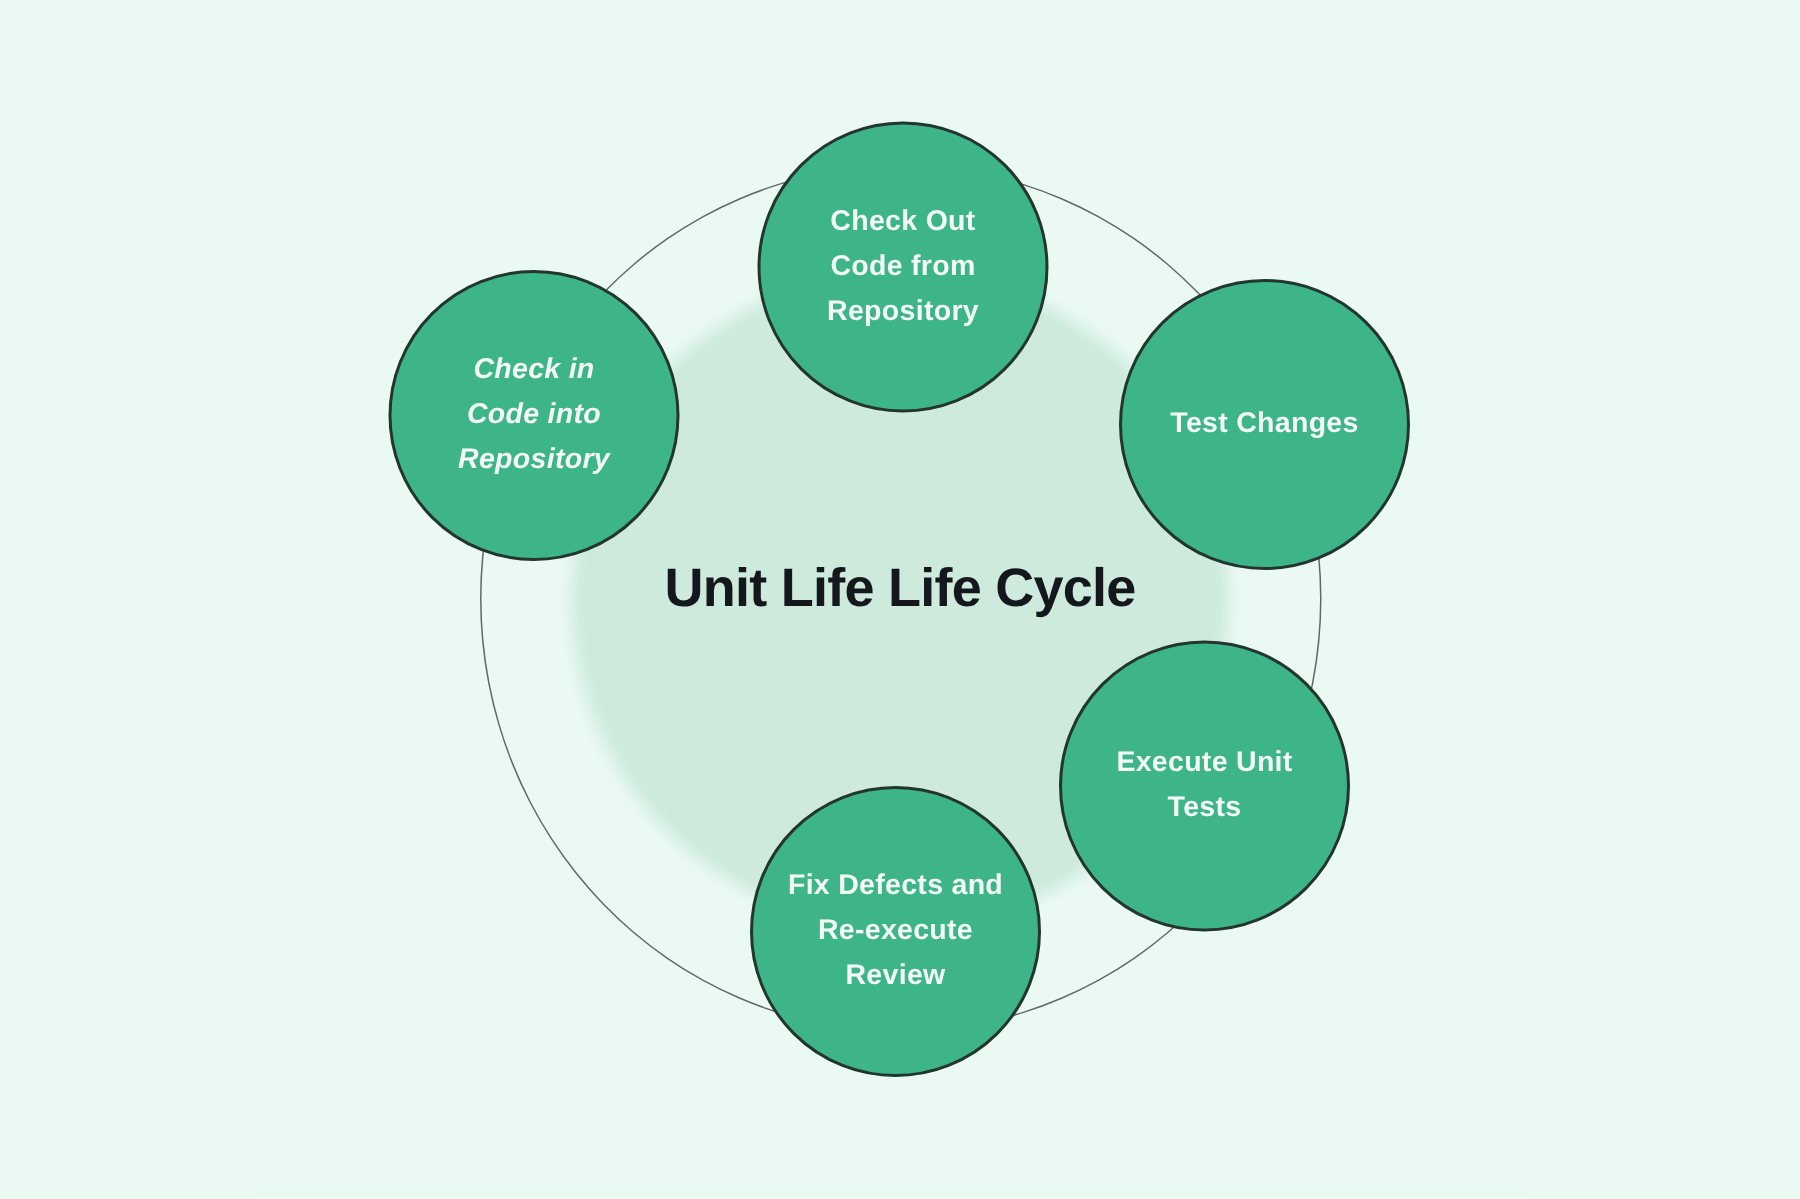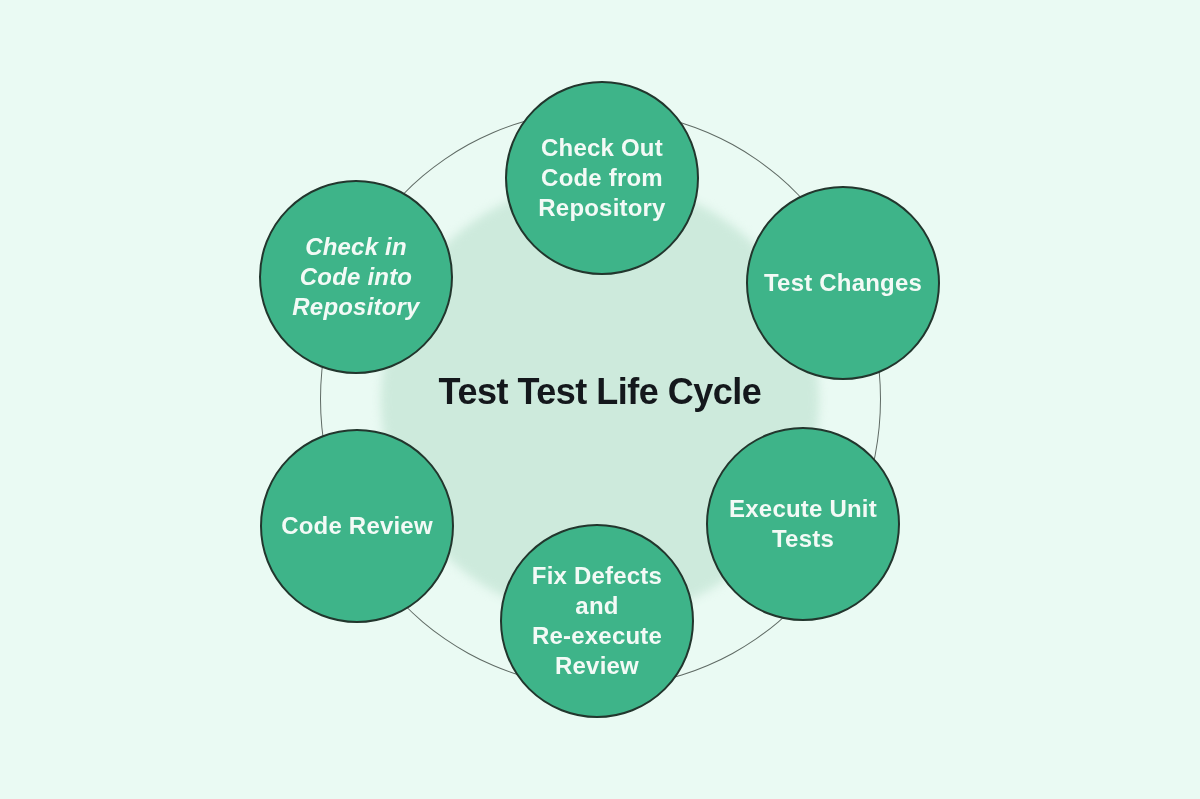--- a/index.html
+++ b/index.html
@@ -56,21 +56,21 @@
     border-radius: 50%;
     background: #3eb489;
     border: 2px solid #22362d;
     display: flex;
     align-items: center;
     justify-content: center;
   }
   .node-label {
     width: 160px;
     text-align: center;
-    font-size: 24px;
+    font-size: 19px;
     line-height: 30px;
     font-weight: 700;
     letter-spacing: 0.2px;
     color: #f3faf6;
     white-space: pre-line;
   }
   .pos-top          { left: 505px; top: 81px;  }
   .pos-top-right    { left: 746px; top: 186px; }
   .pos-bottom-right { left: 706px; top: 427px; }
   .pos-bottom       { left: 500px; top: 524px; }
@@ -79,21 +79,21 @@
 </style>
 </head>
 <body>
 
 <div class="canvas">
 
   <div class="center-circle"></div>
 
   <div class="cycle-ring"></div>
 
-  <div class="diagram-title">Test Test Life Cycle</div>
+  <div class="diagram-title">Unit Life Life Cycle</div>
 
   <div class="node pos-top">
     <div class="node-label">Check Out
 Code from
 Repository</div>
   </div>
 
   <div class="node pos-top-right">
     <div class="node-label">Test Changes</div>
   </div>
@@ -102,23 +102,20 @@
     <div class="node-label">Execute Unit
 Tests</div>
   </div>
 
   <div class="node pos-bottom">
     <div class="node-label">Fix Defects and
 Re-execute
 Review</div>
   </div>
 
-  <div class="node pos-bottom-left">
-    <div class="node-label">Code Review</div>
-  </div>
 
   <div class="node pos-top-left">
     <div class="node-label">Check in
 Code into
 Repository</div>
   </div>
 
 </div>
 
 </body></html>

